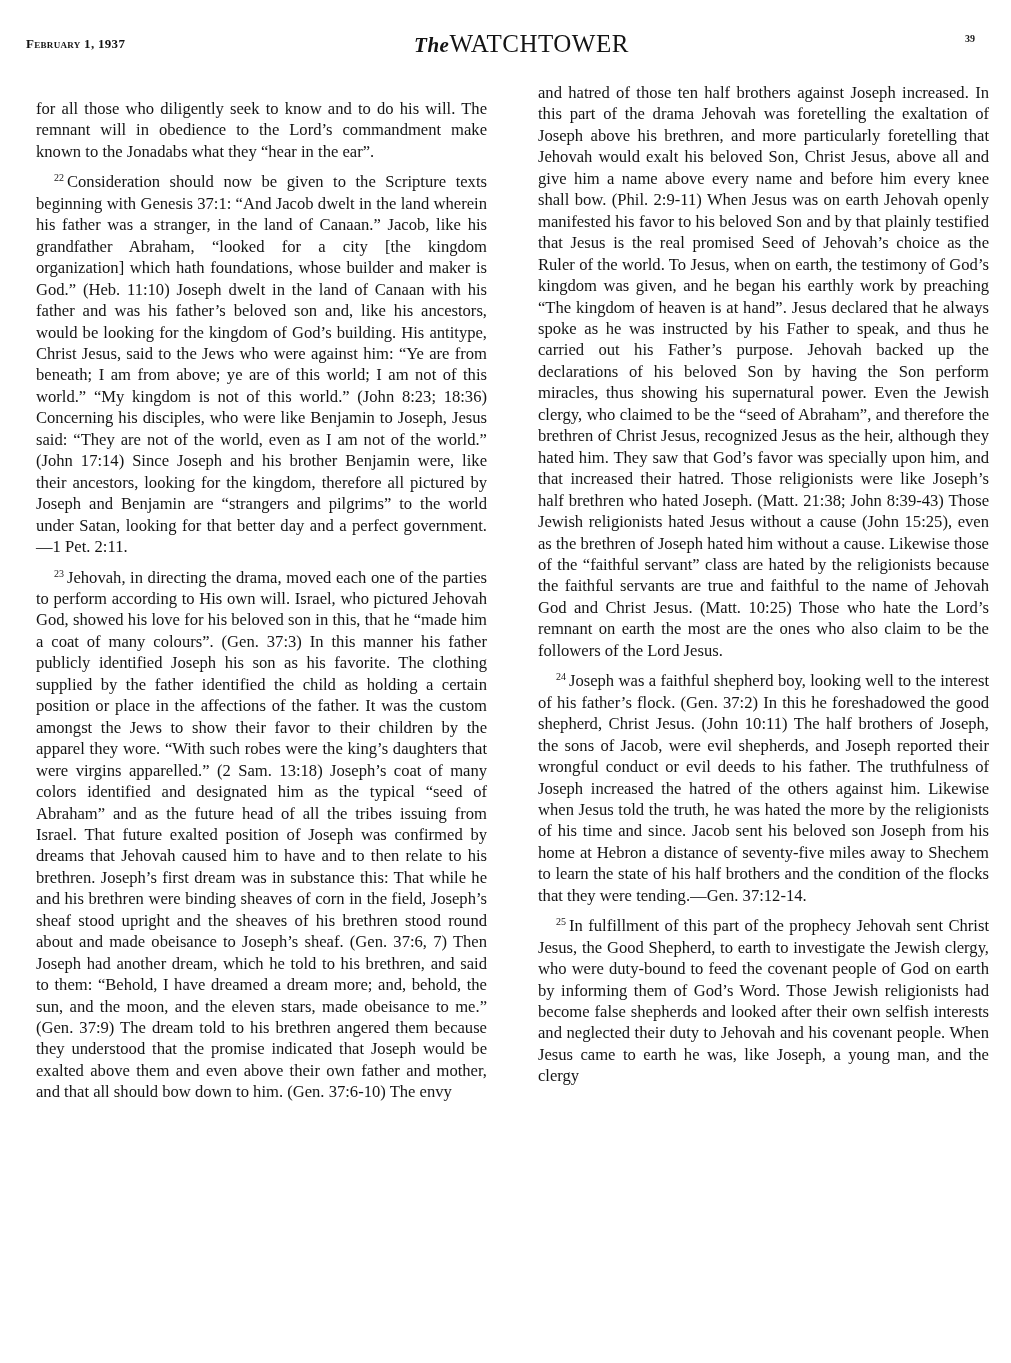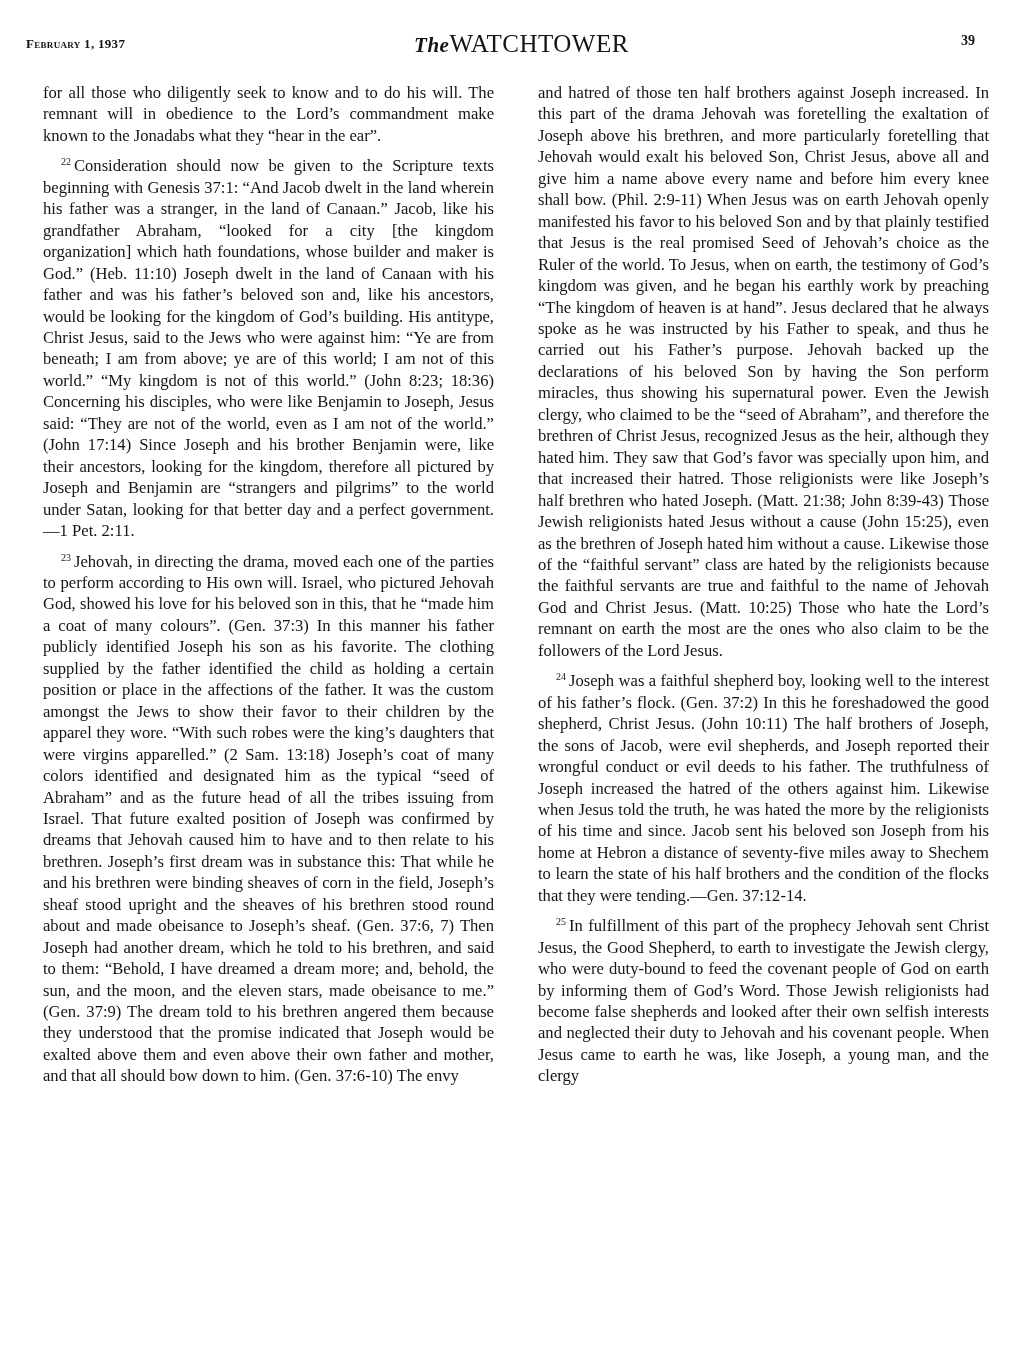--- a/index.html
+++ b/index.html
@@ -16,29 +16,29 @@
     font-family: "Liberation Serif", serif; font-weight: bold;
     font-size: 13px; letter-spacing: 0.3px; font-variant: small-caps;
   }
   .hdr-title {
     position: absolute; left: 16px; width: 1011px; top: 30px; text-align: center;
     font-family: "Liberation Serif", serif; font-size: 25px; letter-spacing: 0.5px;
   }
   .hdr-title .the { font-style: italic; font-size: 21px; font-weight: bold; }
   .hdr-page {
     position: absolute; right: 36px; top: 33px;
-    font-family: "Liberation Serif", serif; font-weight: bold; font-size: 14px;
+    font-family: "Liberation Serif", serif; font-weight: bold; font-size: 10px;
   }
   .column {
     position: absolute; top: 82px; width: 451px;
     font-family: "Liberation Serif", serif;
     font-size: 16.6px; line-height: 21.45px;
     text-align: justify; hyphens: manual;
   }
-  .col-left  { left: 43px; }
+  .col-left  { left: 36px; margin-top: 16px; }
   .col-right { left: 538px; }
   .para { margin: 0 0 5px 0; text-indent: 0; }
   .para.indent { text-indent: 18px; }
   .pnum { font-size: 10px; vertical-align: 6px; font-weight: normal; margin-right: 3px; }
 </style>
 </head>
 <body>
 
 <div class="header">
   <span class="hdr-date">February 1, 1937</span>

